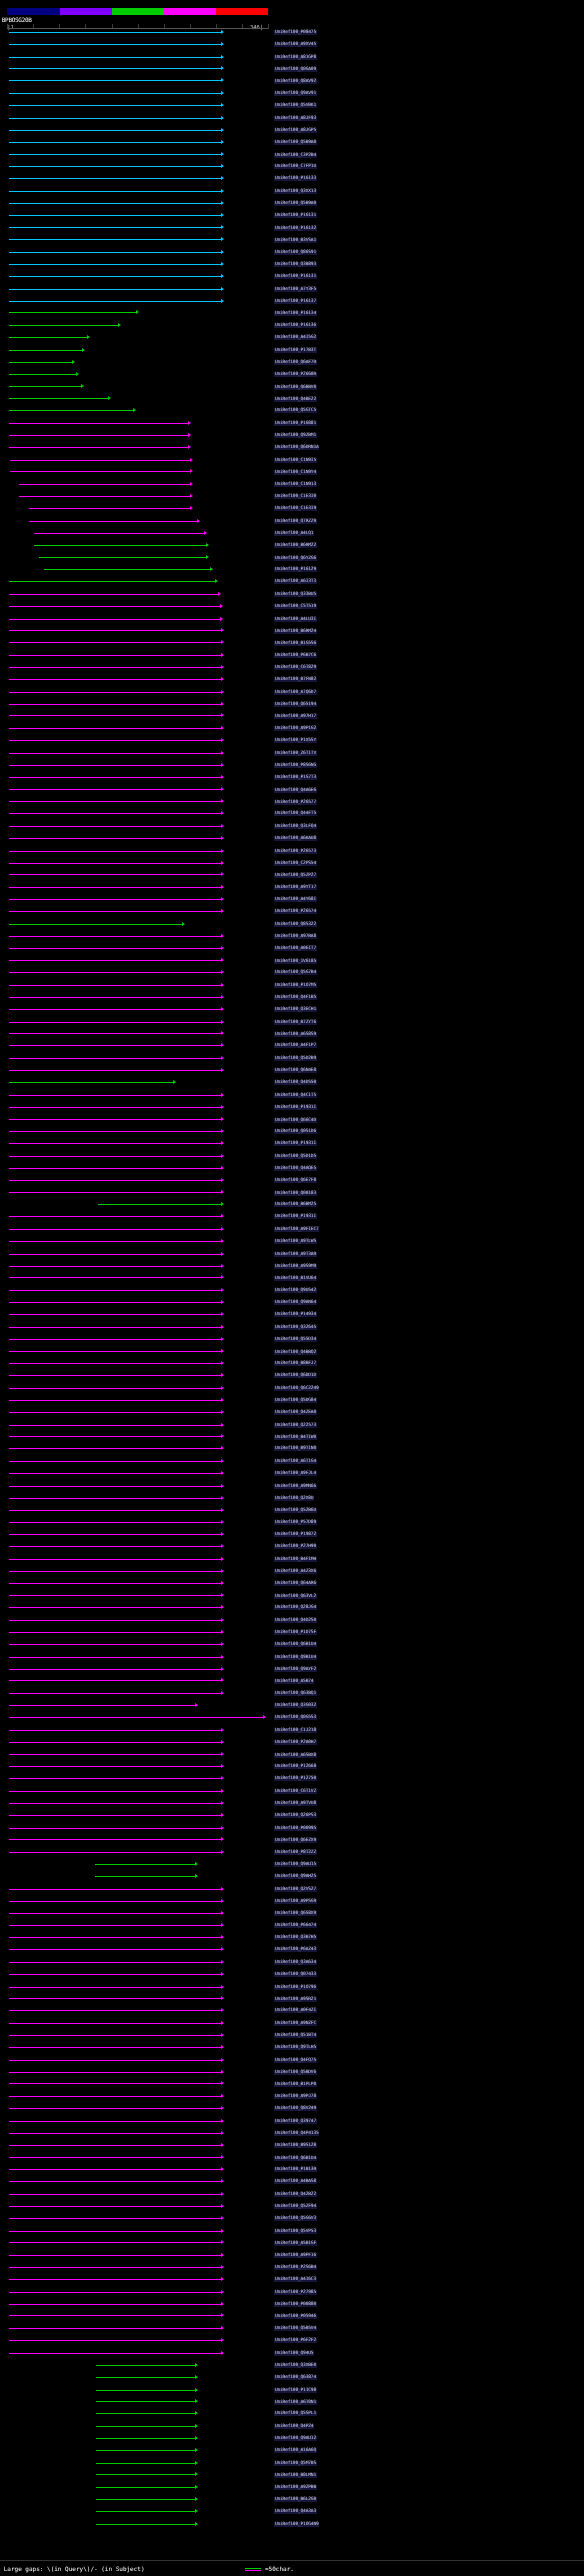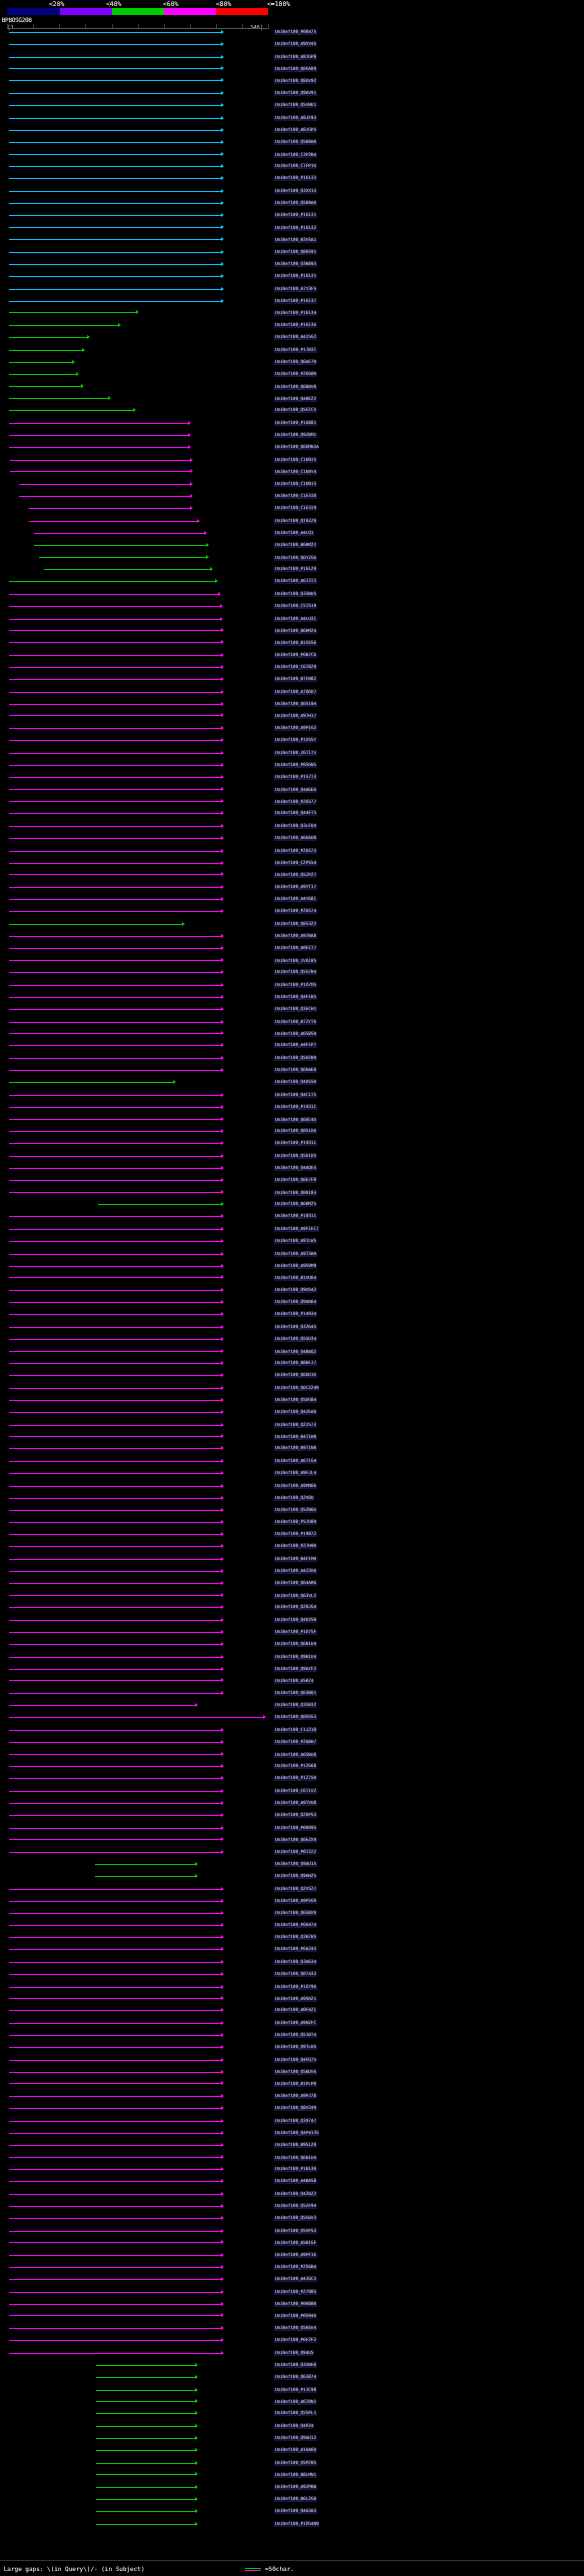--- a/index.html
+++ b/index.html
@@ -40,27 +40,20 @@
   .foot-left{position:absolute;left:3.7px;top:3.7px;font-size:6px;color:#ffffff;}
   .foot-right{position:absolute;left:245px;top:3.7px;font-size:6px;color:#ffffff;}
   .foot-dash{position:absolute;left:245px;top:6.4px;width:16.4px;height:0.9px;background:#00cc00;}
   .foot-dash2{position:absolute;left:245px;top:8.2px;width:16.4px;height:0.9px;background:#ff00ff;}
 </style>
 </head>
 <body>
 
 <div id="wrap">
 
-  <div class="scale-labels">
-    <span style="left: 49px;">&lt;20%</span>
-    <span style="left: 106px;">&lt;40%</span>
-    <span style="left: 163px;">&lt;60%</span>
-    <span style="left: 216px;">&lt;80%</span>
-    <span style="left: 267px;">&lt;=100%</span>
-  </div>
   <div class="scale-bar">
     <div class="s0"></div>
     <div class="s1"></div>
     <div class="s2"></div>
     <div class="s3"></div>
     <div class="s4"></div>
   </div>
 
   <div class="qname">BPBOSG20B</div>
   <div class="rlab-l">|1</div>

